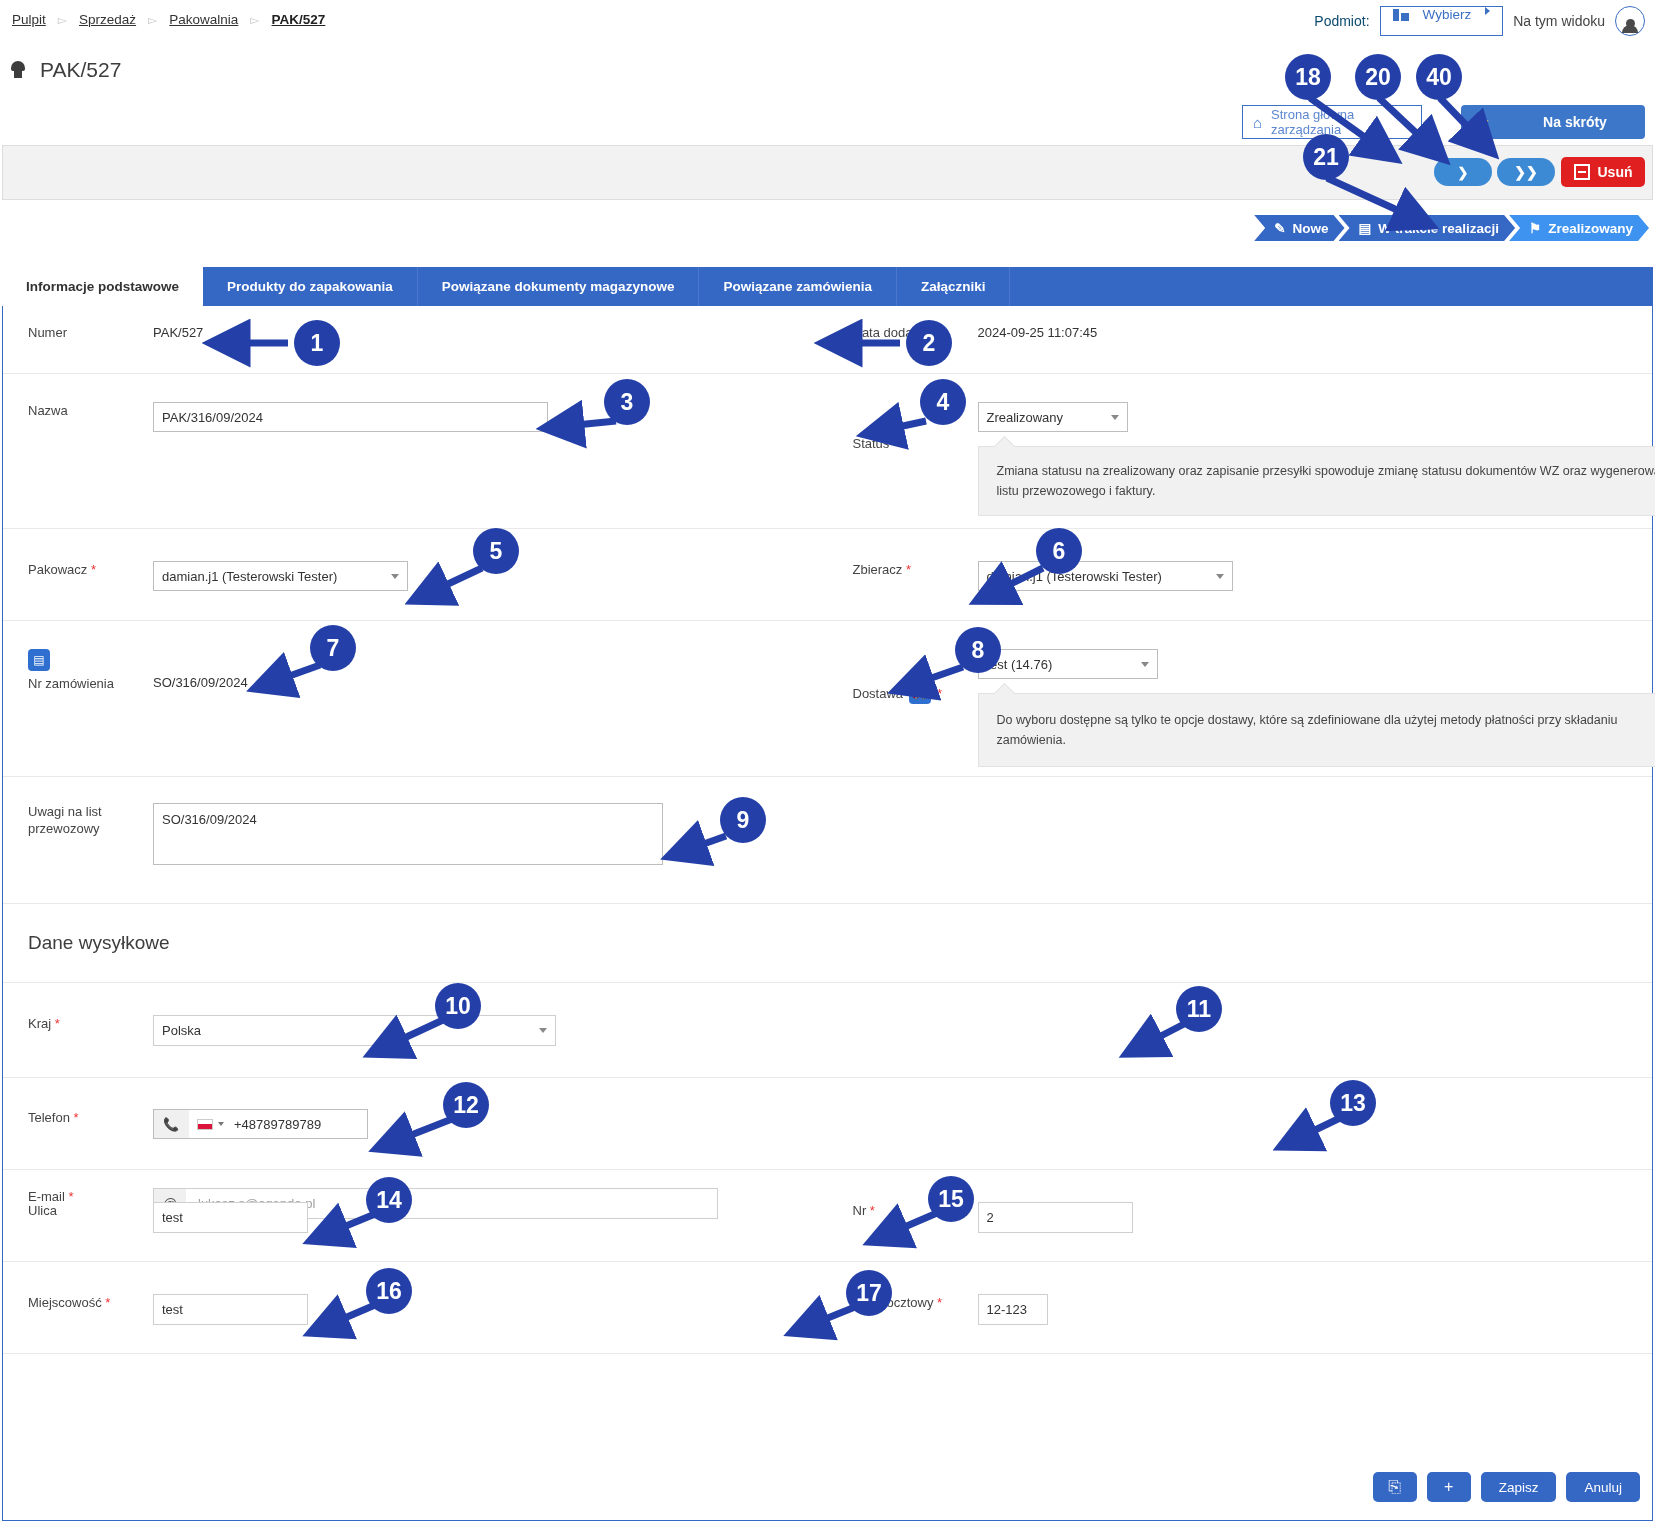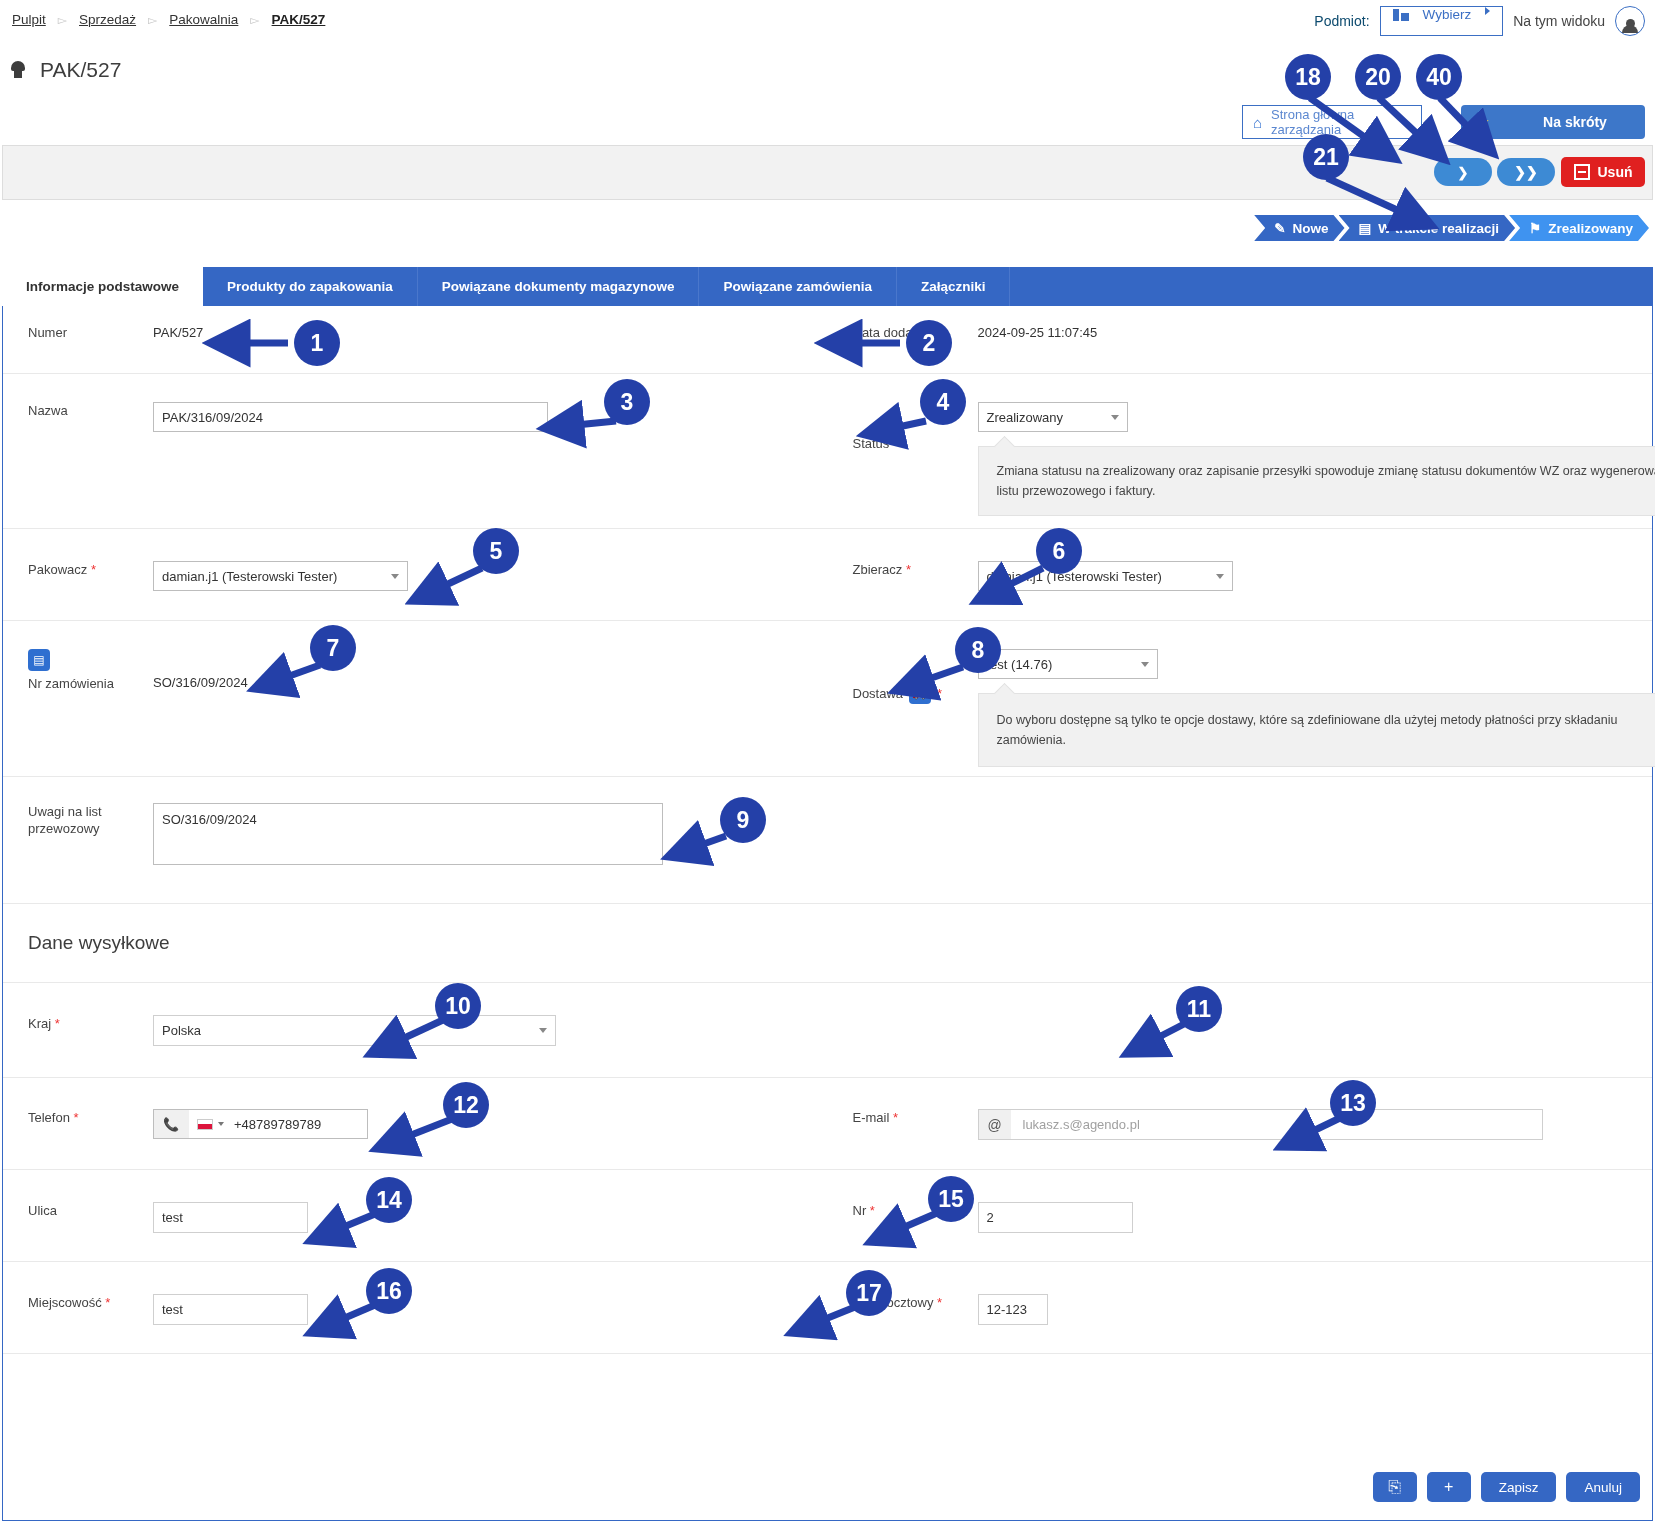--- a/index.html
+++ b/index.html
@@ -303,21 +303,21 @@
         <div class="lbl">
           <span>Kraj</span> <span class="req">*</span>
         </div>
         <div class="sel" style="width:403px;height:31px;border-color:#cfcfcf;">
           <span>Polska</span>
           <span class="cv"></span>
         </div>
       </div>
     </div>
 
-    <div class="row" style="height:92px;">
+    <div class="row" style="height:92px;flex-direction:column;">
       <div class="col" style="padding-top:31px;">
         <div class="lbl">
           <span>Telefon</span> <span class="req">*</span>
         </div>
         <div class="phone-grp">
           <span class="phone-ico">📞</span>
           <span class="flag"></span>
           <span class="flag-caret"></span>
           <span class="phone-num">+48789789789</span>
         </div>

